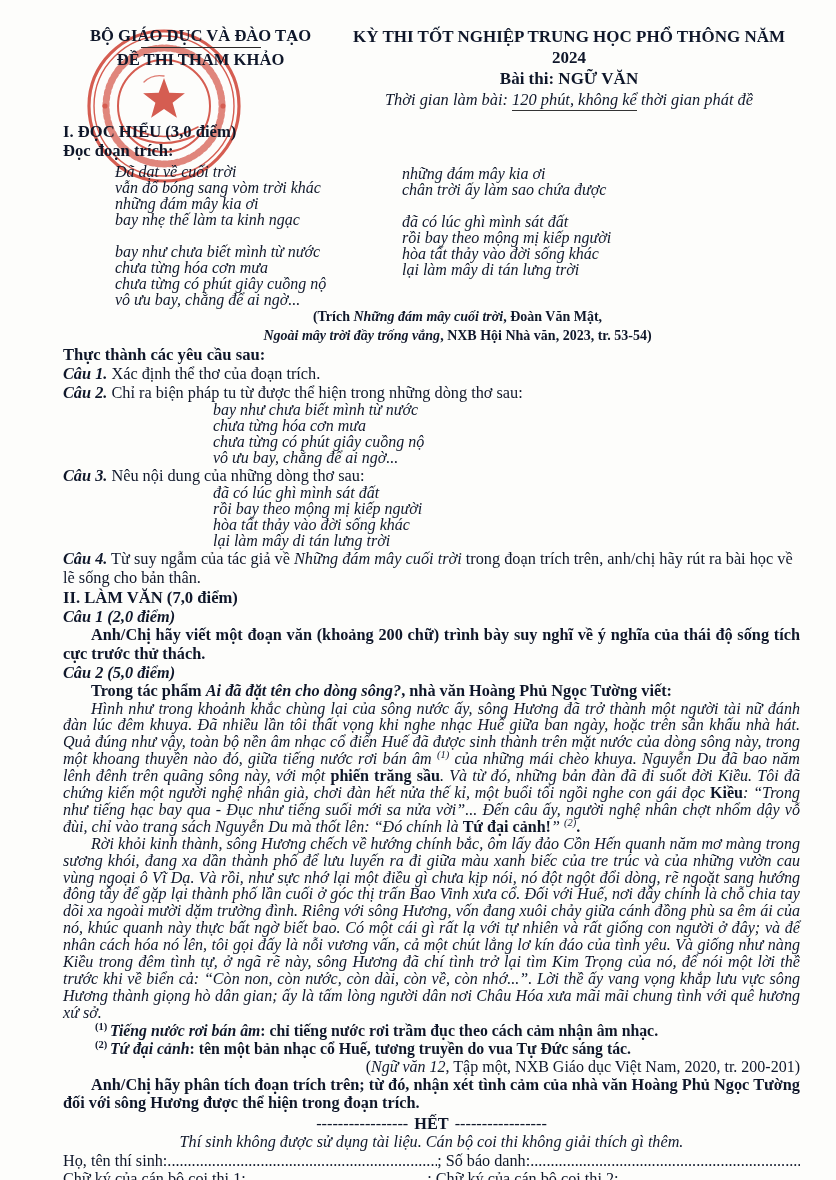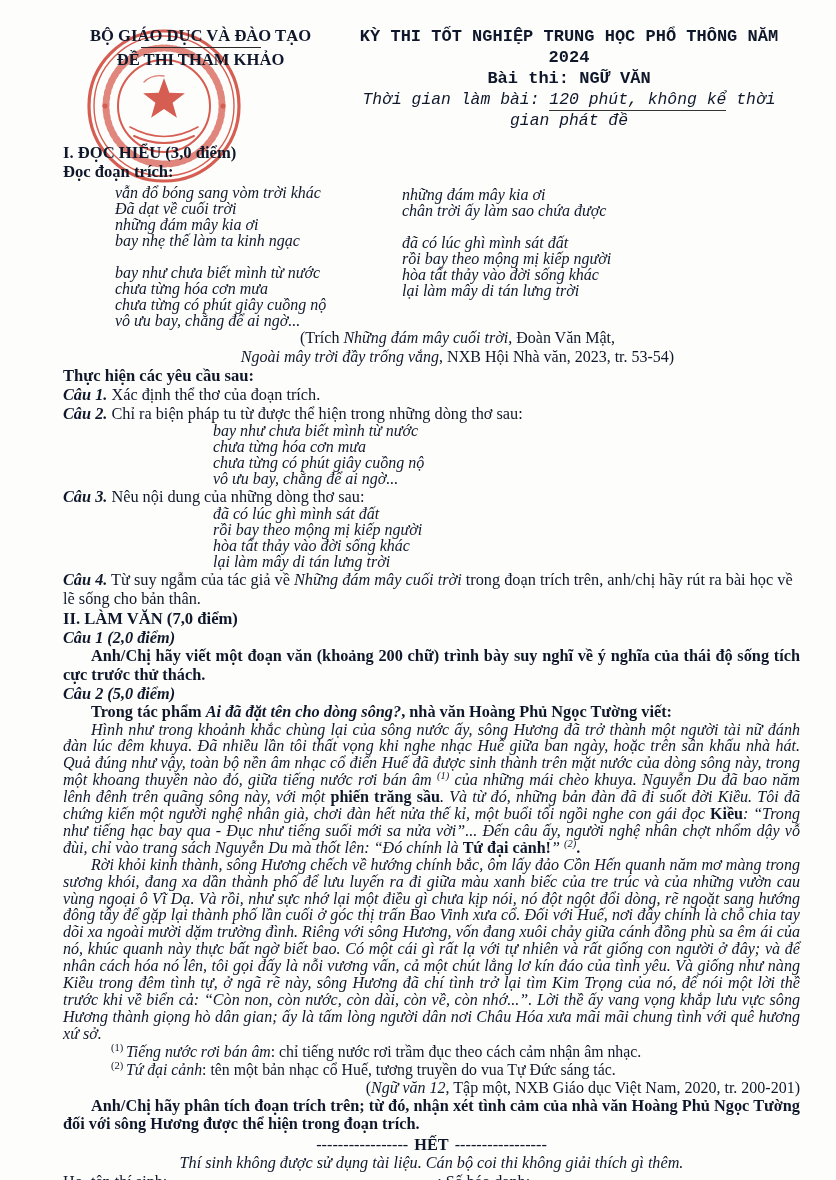--- a/index.html
+++ b/index.html
@@ -10,48 +10,48 @@
     font-family:"Liberation Serif","DejaVu Serif",serif;
     color:#0f172a;
     overflow:hidden;
   }
   .content{position:absolute;left:63px;top:26px;width:737px;}
 
   
   .hdr{display:flex;}
   .hdr-left{width:275px;text-align:center;font-weight:bold;font-size:16.6px;line-height:20px;}
   .hdr-rule{width:120px;border-top:1.4px solid #2a2a2a;margin:1px auto 2px auto;}
-  .hdr-right{flex:1;text-align:center;font-family:Liberation Mono, monospace;}
+  .hdr-right{flex:1;text-align:center;}
   .exam-title{font-weight:bold;font-size:17px;line-height:21px;}
   .subject{font-weight:bold;font-size:17px;line-height:21px;}
   .timeline{font-style:italic;font-size:16.4px;line-height:21px;}
   .time-u{border-bottom:1.4px solid #333;padding-bottom:1px;}
   .bold{font-weight:bold;font-style:italic;}
   .italic{font-style:italic;}
   .sec-title{font-weight:bold;font-size:16.6px;line-height:19px;margin-top:12px;}
   .lead-bold{font-weight:bold;font-size:16.6px;line-height:19px;}
 
   
   .poem{display:flex;font-style:italic;font-size:16px;margin-top:4px;}
   .poem-col{line-height:16px;}
   .poem-left{margin-left:52px;width:287px;}
   .poem-right{margin-top:2px;}
-  .cite{ text-align:center;padding-left:52px;font-size:16px;line-height:18.5px;}
+  .cite{ text-align:center;padding-left:52px;font-size:14px;line-height:18.5px;font-weight:bold;}
 
   
   .qline{font-size:16.3px;line-height:19px;}
   .quote{margin-left:150px;font-style:italic;font-size:16px;line-height:16px;}
 
   
   .para{font-size:16.3px;line-height:18.5px;text-align:justify;text-indent:28px;font-weight:bold;}
   .passage{font-size:16.1px;line-height:16.9px;text-align:justify;text-indent:28px;}
   .seg-i{font-style:italic;}
   .seg-r{font-style:normal;font-weight:bold;}
   .seg-sup{font-style:italic;font-size:10.5px;vertical-align:super;line-height:0;}
-  .fnote{margin-left:48px;font-size:15.8px;line-height:18px;}
+  .fnote{margin-left:32px;font-size:15.8px;line-height:18px;font-weight:bold;}
   .fn-sup{font-size:10.5px;vertical-align:super;line-height:0;}
   .fn-term{font-style:italic;}
   .src{text-align:right;font-size:16px;line-height:18px;}
 
   
   .endline{text-align:center;font-size:16.3px;line-height:19px;margin-top:1px;}
   .endline .het{font-weight:bold;padding:0 6px;}
   .note{text-align:center;font-style:italic;font-size:16.2px;line-height:19px;}
   .field{display:flex;font-size:16.2px;line-height:18.5px;white-space:nowrap;}
   .field .lbl{flex:0 0 auto;}
@@ -97,22 +97,22 @@
         <div class="subject">Bài thi: NGỮ VĂN</div>
         <div class="timeline"><span>Thời gian làm bài: </span><span class="time-u">120 phút, không kể</span><span> thời gian phát đề</span></div>
       </div>
     </div>
 
     <div class="sec-title">I. ĐỌC HIỂU (3,0 điểm)</div>
     <div class="lead-bold">Đọc đoạn trích:</div>
 
     <div class="poem">
       <div class="poem-col poem-left">
+          <div>Đã dạt về cuối trời</div>
           <div>vẫn đổ bóng sang vòm trời khác</div>
-          <div>Đã dạt về cuối trời</div>
           <div>những đám mây kia ơi</div>
           <div>bay nhẹ thế làm ta kinh ngạc</div>
           <div>&nbsp;</div>
           <div>bay như chưa biết mình từ nước</div>
           <div>chưa từng hóa cơn mưa</div>
           <div>chưa từng có phút giây cuồng nộ</div>
           <div>vô ưu bay, chẳng để ai ngờ...</div>
         </div>
       <div class="poem-col poem-right">
           <div>những đám mây kia ơi</div>
@@ -123,21 +123,21 @@
           <div>hòa tất thảy vào đời sống khác</div>
           <div>lại làm mây di tán lưng trời</div>
         </div>
     </div>
 
     <div class="cite">
       <div><span>(Trích </span><span class="italic">Những đám mây cuối trời</span><span>, Đoàn Văn Mật,</span></div>
       <div><span class="italic">Ngoài mây trời đầy trống vắng</span><span>, NXB Hội Nhà văn, 2023, tr. 53-54)</span></div>
     </div>
 
-    <div class="lead-bold">Thực hiện các yêu cầu sau:</div>
+    <div class="lead-bold">Thực thành các yêu cầu sau:</div>
 
     <div class="qline"><span class="bold">Câu 1.</span><span> Xác định thể thơ của đoạn trích.</span></div>
 
     <div class="qline"><span class="bold">Câu 2.</span><span> Chỉ ra biện pháp tu từ được thể hiện trong những dòng thơ sau:</span></div>
     <div class="quote">
         <div>bay như chưa biết mình từ nước</div>
         <div>chưa từng hóa cơn mưa</div>
         <div>chưa từng có phút giây cuồng nộ</div>
         <div>vô ưu bay, chẳng để ai ngờ...</div>
       </div>

